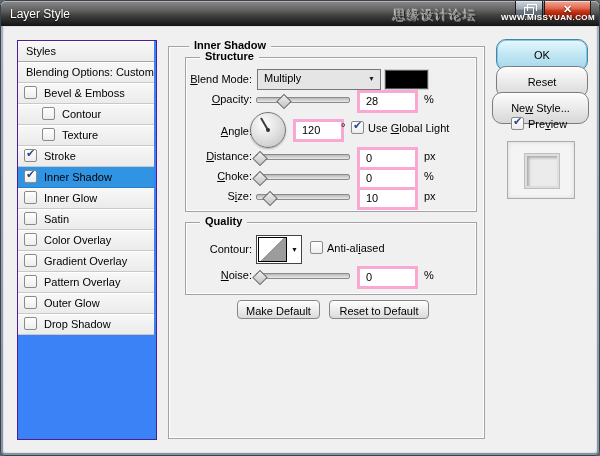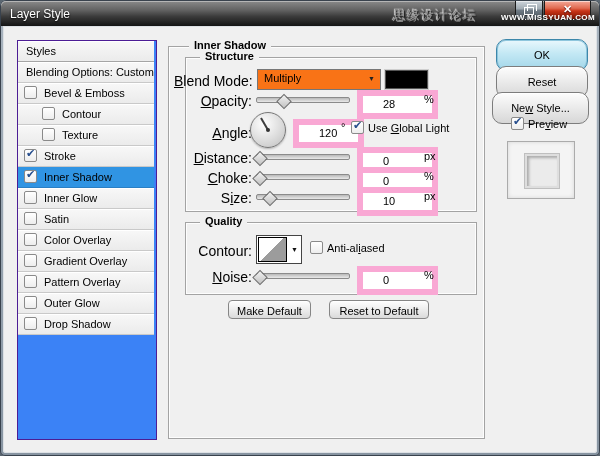--- a/index.html
+++ b/index.html
@@ -23,28 +23,28 @@
   .slabel{position:absolute;left:26px;top:4px;font-size:11px}
   .slabel.noind{left:8px}
   .slabel.ind{left:44px}
   .cb{position:absolute;width:13px;height:13px;background:linear-gradient(#fff,#ededed);border:1px solid #8a8a8a;border-radius:2px;box-sizing:border-box}
   .cb .ck{position:absolute;left:1px;top:-3px;font-size:11px;color:#274e8d;line-height:13px}
   .srow .cb{left:6px;top:3px}
   .srow .cb.ind{left:24px}
   
   .gbox{position:absolute;border:1px solid #a3a3a3;box-shadow:inset 0 0 0 1px #fdfdfd}
   .legend{position:absolute;top:-8px;background:#f0f0f0;padding:0 5px;font-weight:bold;font-size:11px;white-space:nowrap}
-  .flabel{position:absolute;width:78px;text-align:right;font-size:14px;white-space:nowrap}
+  .flabel{position:absolute;width:78px;text-align:right;font-size:11px;white-space:nowrap}
   .u{text-decoration:underline}
-  .vbox{position:absolute;width:49px;height:17px;background:#fff;border:6px solid #f9a8d4;font-size:11px;line-height:17px;padding-left:20px;box-sizing:content-box}
+  .vbox{position:absolute;width:49px;height:17px;background:#fff;border:3px solid #f9a8d4;font-size:11px;line-height:17px;padding-left:6px;box-sizing:content-box}
   .unit{position:absolute;font-size:11px}
   .slider{position:absolute;width:94px;height:12px}
   .track{position:absolute;left:0;right:0;top:3px;height:4px;background:linear-gradient(#b9b9b9,#e9e9e9);border:1px solid #8b8b8b;border-radius:2px}
   .thumb{position:absolute;top:2px;width:9px;height:9px;background:linear-gradient(135deg,#f1f1f1,#c2c2c2);border:1px solid #6e6e6e;transform:translateX(-50%) rotate(45deg)}
-  .dd{position:absolute;background:#f97316;border:1px solid #767676;font-size:11px}
+  .dd{position:absolute;background:#e5e5e5;border:1px solid #767676;font-size:11px}
   .dd .ddtext{position:absolute;left:6px;top:2px}
   .dd .arrow{position:absolute;right:5px;top:5px;font-size:7px;color:#222}
   .swatch{position:absolute;width:41px;height:17px;border:1px solid #555;box-shadow:0 0 0 1px #cfcfcf}
   .dial{position:absolute;width:34px;height:34px;border-radius:50%;border:1px solid #777;background:radial-gradient(circle at 38% 32%,#ffffff,#d2d2d2 70%,#b8b8b8);box-shadow:0 1px 2px rgba(0,0,0,.25)}
   .needle{position:absolute;left:16px;top:3px;width:2px;height:14px;background:#3f3f3f;transform-origin:50% 100%;transform:rotate(-30deg)}
   .dialdot{position:absolute;left:15px;top:15px;width:4px;height:4px;border-radius:50%;background:#333}
   .contour{position:absolute;width:44px;height:27px;background:#fff;border:1px solid #444}
   .cthumb{position:absolute;left:1px;top:1px;width:27px;height:23px;border:1px solid #000;background:linear-gradient(135deg,#fff 49.5%,#9c9c9c 50%)}
   .carrow{position:absolute;right:3px;top:10px;font-size:7px;color:#111}
   
@@ -233,21 +233,21 @@
   <span class="unit" style="left:327px;top:242px"><span>Anti-al</span><span class="u">i</span><span>ased</span></span>
 
   <span class="flabel" style="left:174px;top:269px"><span class="u">N</span><span>oise:</span></span>
   <div class="slider" style="left:256px;top:270px">
     <div class="track"></div>
     <span class="thumb" style="left: 4%;"></span>
   </div>
   <div class="vbox" style="left:357px;top:266px">0</div>
   <span class="unit" style="left:424px;top:269px">%</span>
 
-  <button class="pbtn" style="left:228px;top:300px;width:83px">Make Default</button>
+  <button class="pbtn" style="left:237px;top:300px;width:83px">Make Default</button>
   <button class="pbtn" style="left:329px;top:300px;width:100px">Reset to Default</button>
 
   <button class="rbtn ok" style="left:496px;top:39px;width:92px">OK</button>
   <button class="rbtn" style="left:496px;top:66px;width:92px">Reset</button>
   <button class="rbtn" style="left:492px;top:92px;width:97px"><span>Ne</span><span class="u">w</span><span> Style...</span></button>
   <span class="cb" style="left:511px;top:117px">
       <span class="ck">✔</span>
     </span>
   <span class="unit" style="left:528px;top:118px"><span>Pre</span><span class="u">v</span><span>iew</span></span>
   <div class="pvbox">

